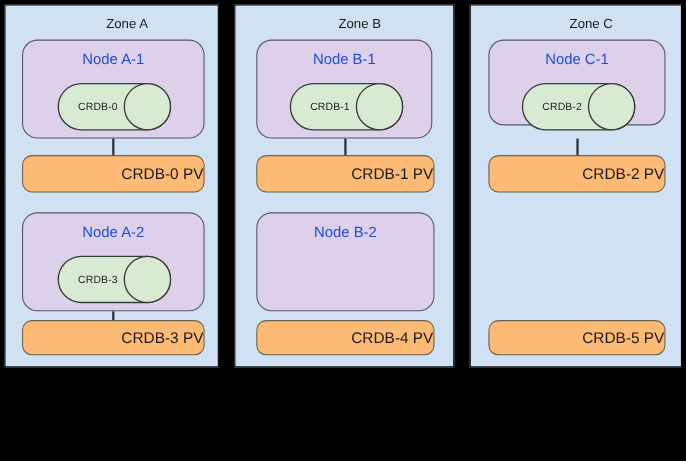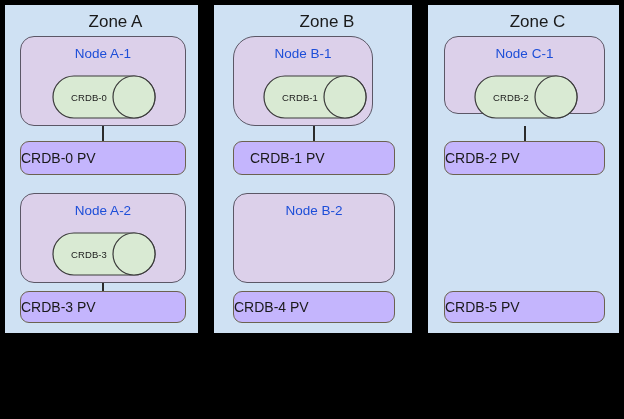--- a/index.html
+++ b/index.html
@@ -27,21 +27,21 @@
     background: #cfe1f3;
     border: 1px solid #000000;
     box-sizing: border-box;
   }
   .zone-title {
     position: absolute;
     top: 8px;
     left: 0;
     right: 0;
     text-align: center;
-    font-size: 17px;
+    font-size: 12px;
     color: #1a1a1a;
     line-height: 17px;
     white-space: nowrap;
     padding-left: 28px;
   }
   .node {
     position: absolute;
     background: #dcd0ea;
     border: 1.2px solid #5b5766;
     border-radius: 14px;
@@ -74,27 +74,27 @@
     display: flex;
     align-items: center;
     justify-content: center;
     font-size: 9.5px;
     color: #1a1a1a;
     white-space: nowrap;
     letter-spacing: 0.1px;
   }
   .pv {
     position: absolute;
-    background: #c4b5fd;
+    background: #fdba74;
     border: 1.2px solid #6b6250;
     border-radius: 9px;
     box-sizing: border-box;
     display: flex;
     align-items: center;
-    justify-content: flex-start;
+    justify-content: flex-end;
   }
   .pv-label {
     font-size: 14px;
     color: #1a1a1a;
     line-height: 17px;
     white-space: nowrap;
   }
   .connector {
     position: absolute;
     width: 1.6px;
@@ -140,21 +140,21 @@
     <div class="connector" style="left:97px; top:278px; height:11px;"></div>
 
     <div class="pv" style="left:15px; top:286px; width:166px; height:32px;">
       <span class="pv-label">CRDB-3 PV</span>
     </div>
   </div>
 
   <div class="zone" style="left:213px; top:4px; width:200px; height:330px;">
     <div class="zone-title">Zone B</div>
 
-    <div class="node" style="left:19px; top:31px; width:140px; height:90px;border-radius:22px;">
+    <div class="node" style="left:19px; top:31px; width:160px; height:90px;">
       <div class="node-title">Node B-1</div>
       <div class="pod" style="left:29px; top:38px; width:104px; height:44px;">
         <svg width="104" height="44" viewBox="0 0 104 44">
           <path d="M 22,1 L 82,1 A 21,21 0 0 1 82,43 L 22,43 A 21,21 0 0 1 22,1 Z" fill="#d9ead3" stroke="#3a3a3a" stroke-width="1.2"></path>
           <ellipse cx="82" cy="22" rx="21" ry="21" fill="#d9ead3" stroke="#3a3a3a" stroke-width="1.2"></ellipse>
         </svg>
         <div class="pod-label">CRDB-1</div>
       </div>
     </div>
 

